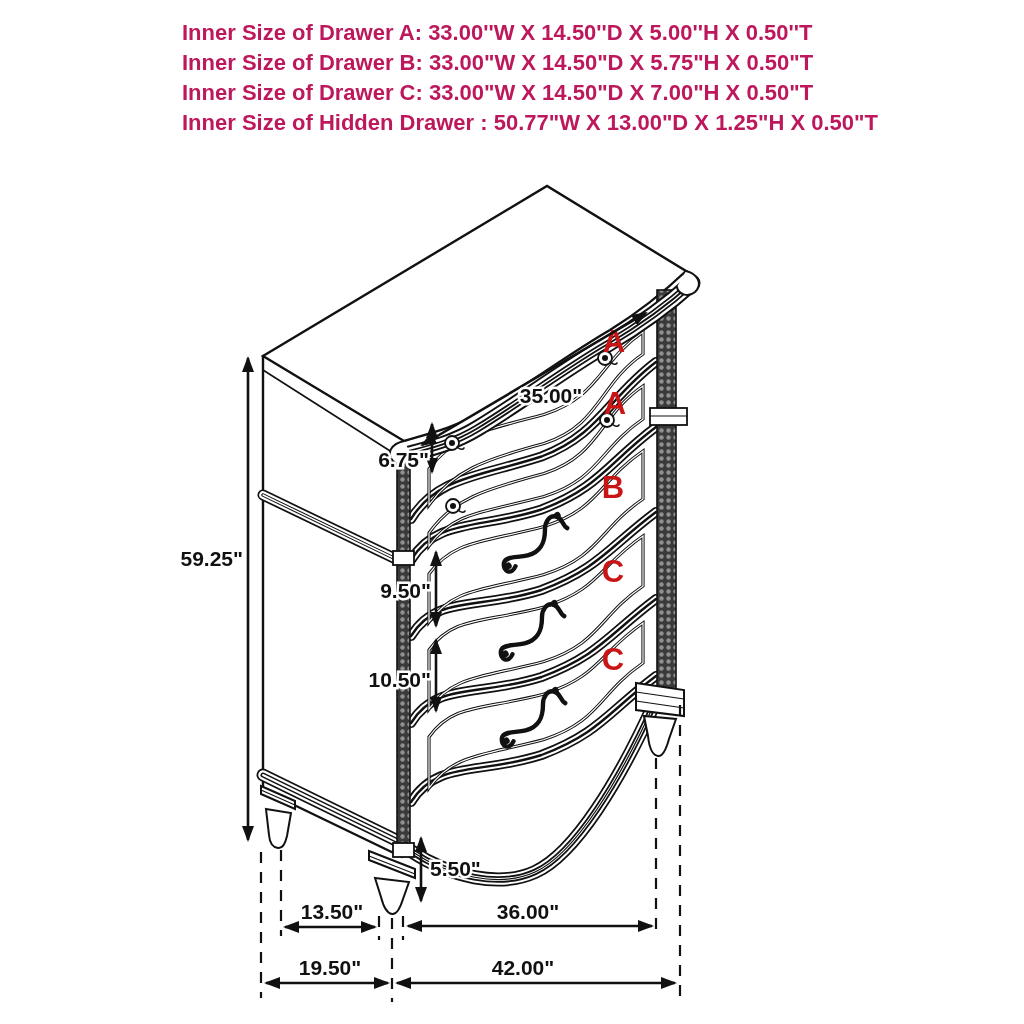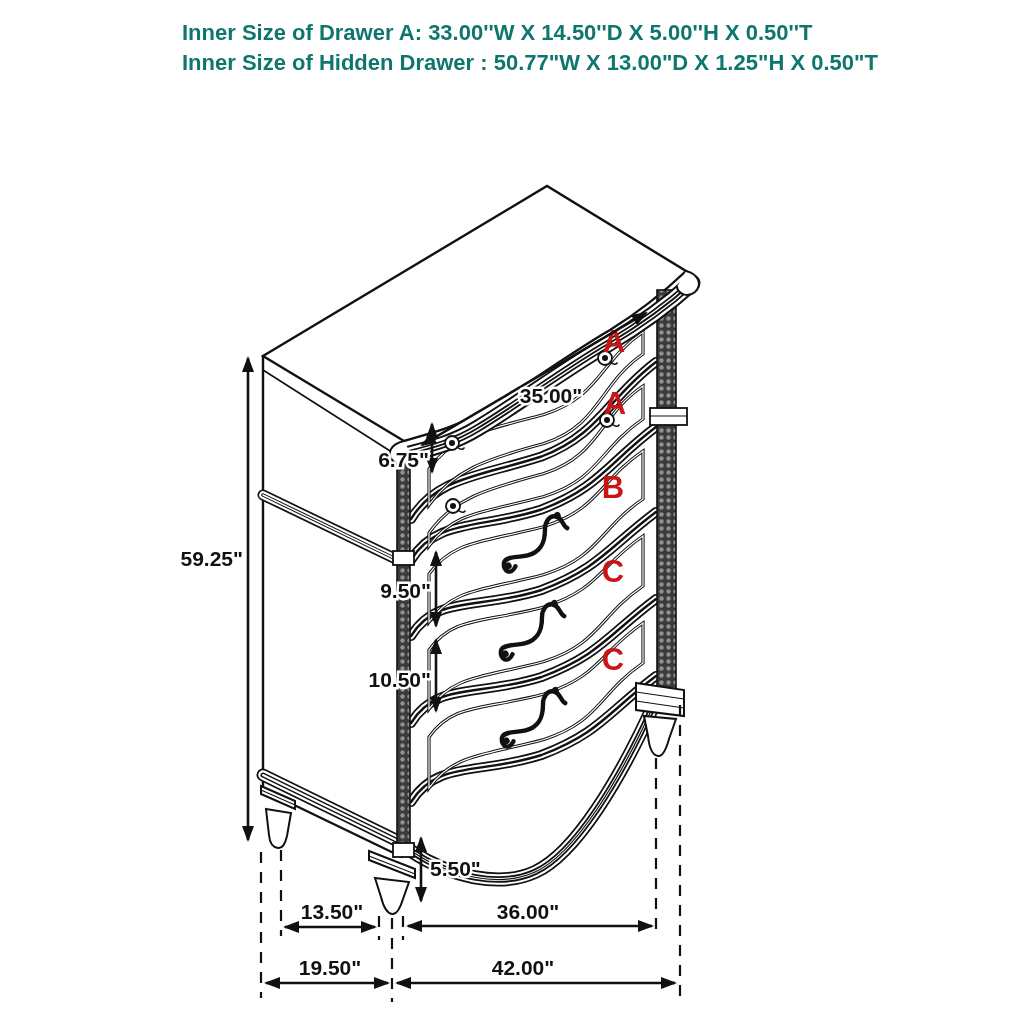--- a/index.html
+++ b/index.html
@@ -1,31 +1,33 @@
 <!DOCTYPE html>
 <html><head>
 <meta charset="utf-8">
 <style>
   html,body{margin:0;padding:0;background:#ffffff;}
   #stage{position:relative;width:1024px;height:1024px;background:#ffffff;overflow:hidden;
          font-family:"Liberation Sans",sans-serif;}
   #specs{position:absolute;left:182px;top:18px;font-size:22px;font-weight:bold;
-         color:#0f766e;line-height:30px;white-space:nowrap;}
+         color:#be185d;line-height:30px;white-space:nowrap;}
   #diagram{position:absolute;left:0;top:0;}
   text{font-family:"Liberation Sans",sans-serif;}
   .dim{font-size:21px;font-weight:bold;fill:#111;paint-order:stroke;stroke:#ffffff;stroke-width:5px;}
   .red{font-size:31px;font-weight:bold;fill:#c81616;}
 </style>
 </head>
 <body>
 
 <div id="stage">
 
   <div id="specs">
     <div>Inner Size of Drawer A: 33.00''W X 14.50''D X 5.00''H X 0.50''T</div>
+    <div>Inner Size of Drawer B: 33.00"W X 14.50"D X 5.75"H X 0.50"T</div>
+    <div>Inner Size of Drawer C: 33.00"W X 14.50"D X 7.00"H X 0.50"T</div>
     <div>Inner Size of Hidden Drawer : 50.77"W X 13.00"D X 1.25"H X 0.50"T</div>
   </div>
 
   <svg id="diagram" width="1024" height="1024" viewBox="0 0 1024 1024">
     <defs>
       <pattern id="beads" width="7" height="7" patternUnits="userSpaceOnUse">
         <rect width="7" height="7" fill="#3a3a3a"></rect>
         <circle cx="3.5" cy="3.5" r="2.2" fill="#909090"></circle>
       </pattern>
       <marker id="ah" markerUnits="userSpaceOnUse" markerWidth="16" markerHeight="12" refX="14" refY="6" orient="auto-start-reverse">

